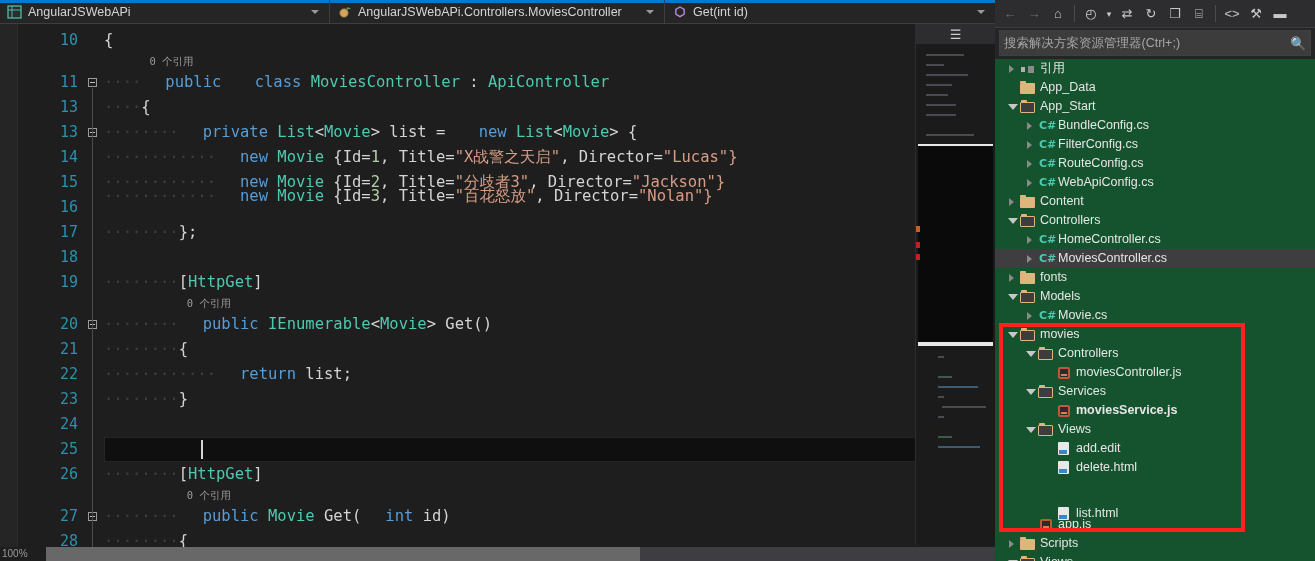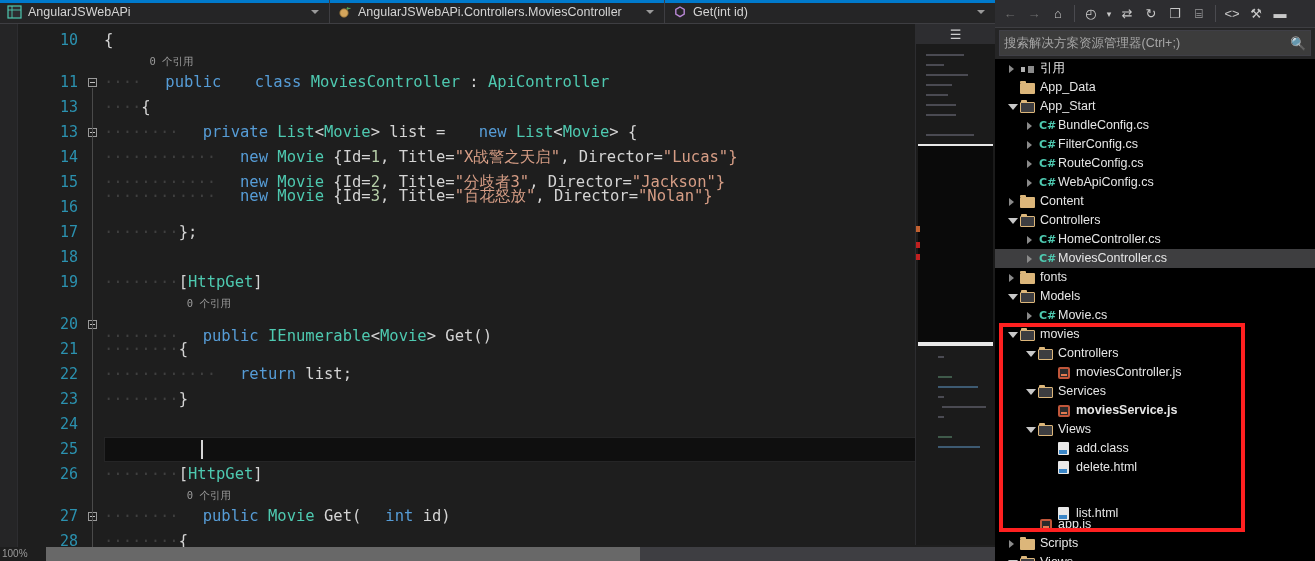--- a/index.html
+++ b/index.html
@@ -116,21 +116,21 @@
   .tb-btn.dim { color: #6d6d6d; }
   .tb-sep { width: 1px; height: 17px; background: #4a4a4f; margin: 0 3px; }
 
   .se-search {
     height: 26px; margin: 2px 4px 3px 4px; background: #3c3c3c;
     border: 1px solid #3f3f46; display: flex; align-items: center; padding: 0 4px;
   }
   .se-search-input { flex: 1; color: #a6a6a6; font-size: 12.5px; white-space: nowrap; overflow: hidden; }
   .se-search-ico { width: 16px; color: #d0d0d0; font-size: 13px; text-align: center; }
 
-  .se-tree { flex: 1; position: relative; overflow: hidden; background: #000000; }
+  .se-tree { flex: 1; position: relative; overflow: hidden; background: #14532d; }
   .tree-row {
     position: absolute; left: 0; width: 320px; height: 19px;
     display: flex; align-items: center; font-size: 12.5px; color: #e6e6e6;
     white-space: nowrap;
   }
   .tree-row.selected { background: #3e3e40; }
   .tw {
     width: 14px; height: 19px; flex: none; position: relative;
   }
   .tw.collapsed::before {
@@ -273,21 +273,21 @@
           <div class="cl" style="top: 46px;"><span class="ws">····</span><span class="k">public</span><span class="k"> class </span><span class="t">MoviesController</span><span class="p"> : </span><span class="t">ApiController</span></div>
           <div class="cl" style="top: 71px;"><span class="ws">····</span><span class="p">{</span></div>
           <div class="cl" style="top: 96px;"><span class="ws">········</span><span class="k">private</span><span class="p"> </span><span class="t">List</span><span class="p">&lt;</span><span class="t">Movie</span><span class="p">&gt; list = </span><span class="k">new</span><span class="p"> </span><span class="t">List</span><span class="p">&lt;</span><span class="t">Movie</span><span class="p">&gt; {</span></div>
           <div class="cl" style="top: 121px;"><span class="ws">············</span><span class="k">new</span><span class="p"> </span><span class="t">Movie</span><span class="p"> {Id=</span><span class="n">1</span><span class="p">, Title=</span><span class="s">"X战警之天启"</span><span class="p">, Director=</span><span class="s">"Lucas"}</span></div>
           <div class="cl" style="top: 146px;"><span class="ws">············</span><span class="k">new</span><span class="p"> </span><span class="t">Movie</span><span class="p"> {Id=</span><span class="n">2</span><span class="p">, Title=</span><span class="s">"分歧者3"</span><span class="p">, Director=</span><span class="s">"Jackson"}</span></div>
           <div class="cl" style="top: 160px;"><span class="ws">············</span><span class="k">new</span><span class="p"> </span><span class="t">Movie</span><span class="p"> {Id=</span><span class="n">3</span><span class="p">, Title=</span><span class="s">"百花怒放"</span><span class="p">, Director=</span><span class="s">"Nolan"}</span></div>
           <div class="cl" style="top: 196px;"><span class="ws">········</span><span class="p">};</span></div>
           <div class="cl" style="top: 221px;"></div>
           <div class="cl" style="top: 246px;"><span class="ws">········</span><span class="p">[</span><span class="a">HttpGet</span><span class="p">]</span></div>
           <div class="ref-hint" style="top: 271px; left: 82.8px;">0 个引用</div>
-          <div class="cl" style="top: 300px;"><span class="ws">········</span><span class="k">public</span><span class="p"> </span><span class="t">IEnumerable</span><span class="p">&lt;</span><span class="t">Movie</span><span class="p">&gt; Get()</span></div>
+          <div class="cl" style="top: 288px;"><span class="ws">········</span><span class="k">public</span><span class="p"> </span><span class="t">IEnumerable</span><span class="p">&lt;</span><span class="t">Movie</span><span class="p">&gt; Get()</span></div>
           <div class="cl" style="top: 313px;"><span class="ws">········</span><span class="p">{</span></div>
           <div class="cl" style="top: 338px;"><span class="ws">············</span><span class="k">return</span><span class="p"> list;</span></div>
           <div class="cl" style="top: 363px;"><span class="ws">········</span><span class="p">}</span></div>
           <div class="cl" style="top: 388px;"></div>
           <div class="cur-line-hl" style="top: 413px; width: 812px;"></div>
           <div class="caret" style="top: 416px; left: 97px;"></div>
           <div class="cl" style="top: 413px;"></div>
           <div class="cl" style="top: 438px;"><span class="ws">········</span><span class="p">[</span><span class="a">HttpGet</span><span class="p">]</span></div>
           <div class="ref-hint" style="top: 463px; left: 82.8px;">0 个引用</div>
           <div class="cl" style="top: 480px;"><span class="ws">········</span><span class="k">public</span><span class="p"> </span><span class="t">Movie</span><span class="p"> Get(</span><span class="k">int</span><span class="p"> id)</span></div>
@@ -510,21 +510,21 @@
           <span class="ti">
             <span class="ico-folder-open"></span>
           </span>
           <span class="tlabel">Views</span>
         </div>
         <div class="tree-row" style="top: 380px; padding-left: 46px;">
           <span class="tw "></span>
           <span class="ti">
             <span class="ico-html"></span>
           </span>
-          <span class="tlabel">add.class</span>
+          <span class="tlabel">add.edit</span>
         </div>
         <div class="tree-row" style="top: 399px; padding-left: 46px;">
           <span class="tw "></span>
           <span class="ti">
             <span class="ico-html"></span>
           </span>
           <span class="tlabel">delete.html</span>
         </div>
         <div class="tree-row" style="top: 425px; padding-left: 46px; margin-top: 20px;">
           <span class="tw "></span>

